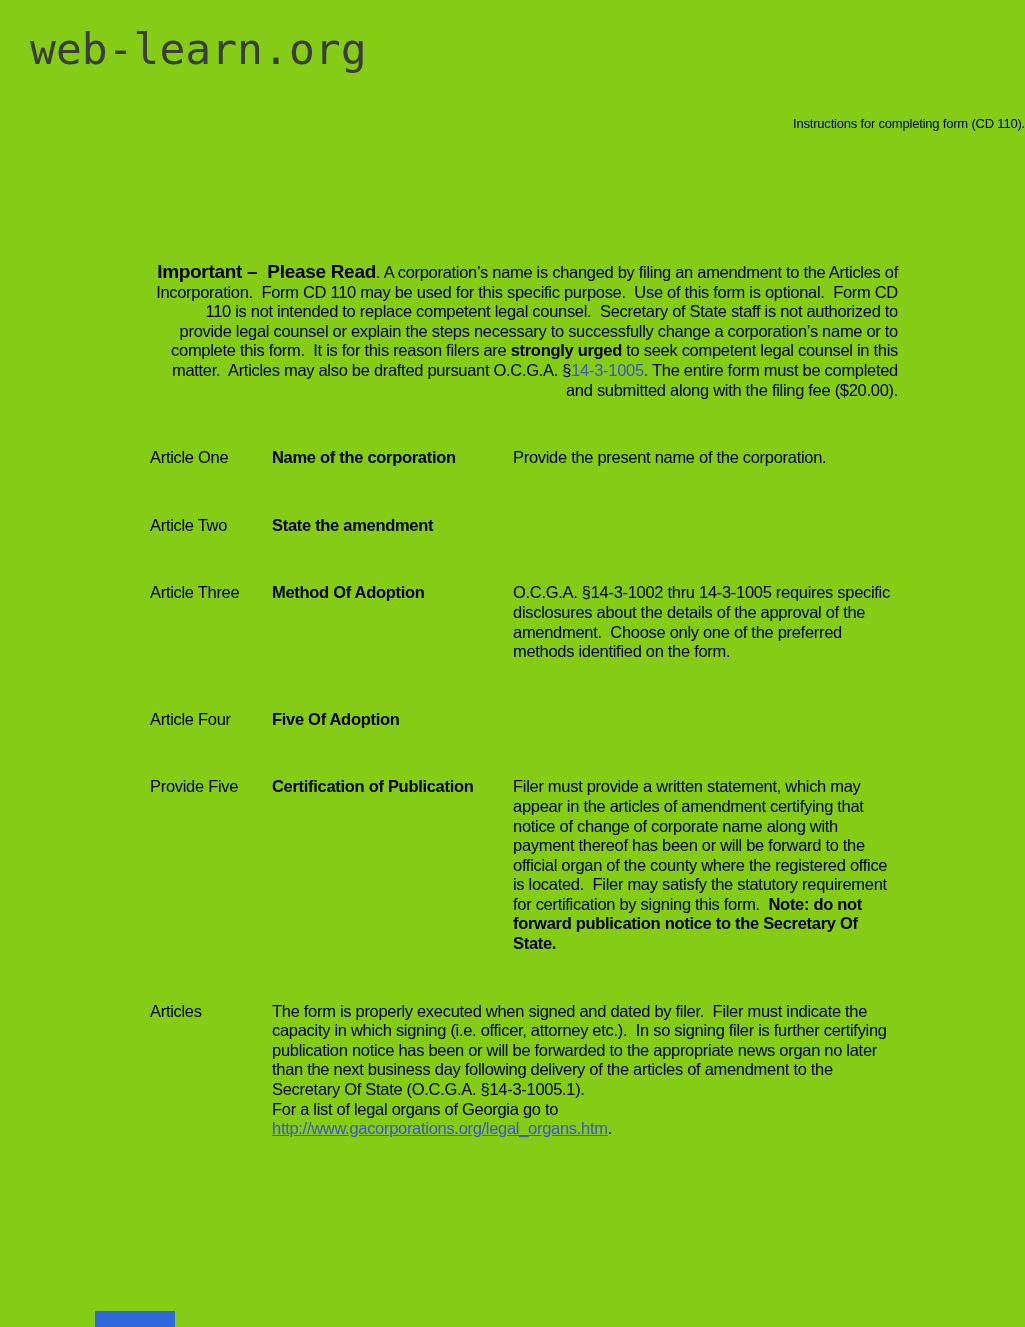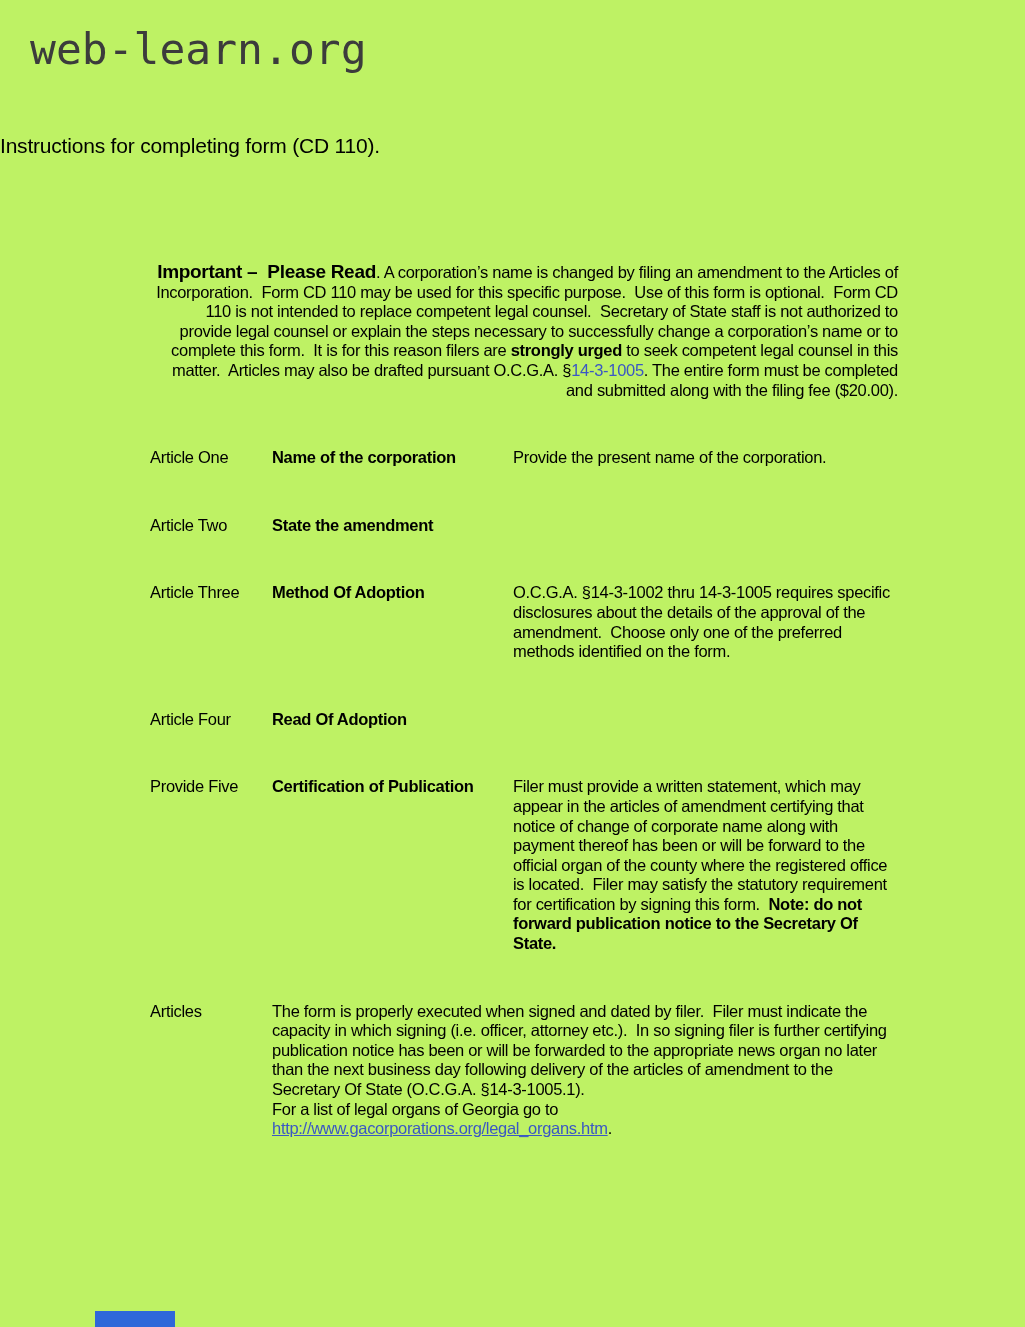--- a/index.html
+++ b/index.html
@@ -4,41 +4,41 @@
 <style>
   html, body {
     margin: 0;
     padding: 0;
     background: #ffffff;
   }
   .page {
     position: relative;
     width: 1025px;
     height: 1327px;
-    background: #bef264;
+    background: #84cc16;
     overflow: hidden;
     font-family: "Liberation Sans", sans-serif;
     color: #000000;
   }
   .logo {
     position: absolute;
     left: 30px;
     top: 24px;
     font-family: "DejaVu Sans Mono", monospace;
     font-size: 43px;
     color: #3c3c3c;
     white-space: nowrap;
   }
   .doc-title {
     position: absolute;
-    top: 134px;
+    top: 116px;
     left: 0;
     width: 100%;
-    text-align: left;
-    font-size: 21px;
+    text-align: right;
+    font-size: 13px;
     letter-spacing: -0.2px;
   }
   .content {
     position: absolute;
     left: 150px;
     top: 262px;
     width: 748px;
     font-size: 16.5px;
     line-height: 19.6px;
     letter-spacing: -0.3px;
@@ -104,21 +104,21 @@
     </div>
 
     <div class="row">
       <div class="c1">Article Three</div>
       <div class="c2">Method Of Adoption</div>
       <div class="c3">O.C.G.A. §14-3-1002 thru 14-3-1005 requires specific disclosures about the details of the approval of the amendment.  Choose only one of the preferred methods identified on the form.</div>
     </div>
 
     <div class="row">
       <div class="c1">Article Four</div>
-      <div class="c2">Read Of Adoption</div>
+      <div class="c2">Five Of Adoption</div>
     </div>
 
     <div class="row">
       <div class="c1">Provide Five</div>
       <div class="c2">Certification of Publication</div>
       <div class="c3"><span>Filer must provide a written statement, which may appear in the articles of amendment certifying that notice of change of corporate name along with payment thereof has been or will be forward to the official organ of the county where the registered office is located.  Filer may satisfy the statutory requirement for certification by signing this form.  </span><span class="b">Note: do not forward publication notice to the Secretary Of State.</span></div>
     </div>
 
     <div class="row">
       <div class="c1">Articles</div>

